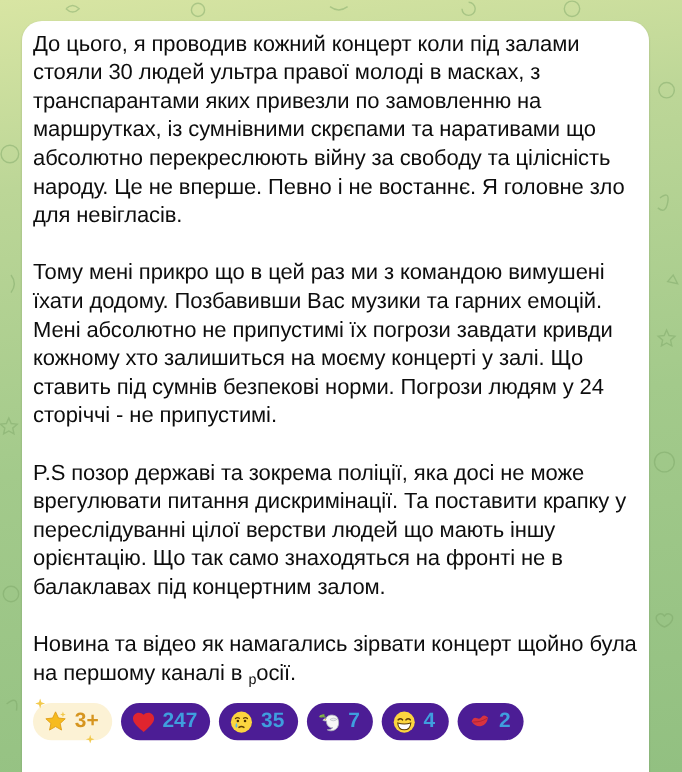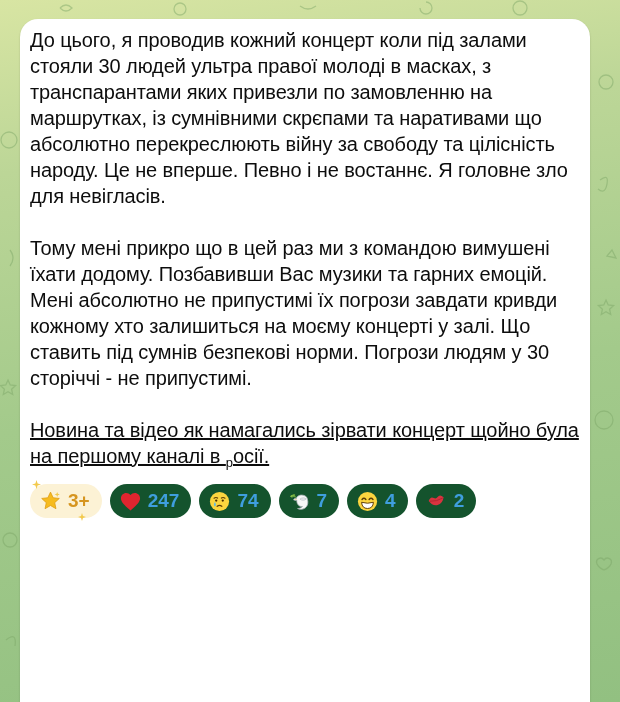--- a/index.html
+++ b/index.html
@@ -15,27 +15,27 @@
     position:absolute;left:20px;top:19px;width:570px;bottom:-26px;
     background:#ffffff;border-radius:18px;
     box-shadow:0 1px 2px rgba(0,0,0,.18);
     padding:8px 10px 12px 10px;box-sizing:border-box;
     color:#0d0d0d;
   }
   .bubble p{
     margin:0 0 26px 0;
     font-size:20px;line-height:26px;letter-spacing:-0.1px;
   }
-  .bubble p.closing{margin-bottom:8px;text-decoration:underline;}
+  .bubble p.closing{margin-bottom:8px;}
   .sub-letter{font-size:13px;vertical-align:-4px;}
   .reactions{display:flex;align-items:center;gap:8px;margin-top:4px;}
   .pill{
     display:inline-flex;align-items:center;gap:6px;
     height:34px;padding:0 12px 0 9px;border-radius:17px;
-    background:#14532d;position:relative;cursor:pointer;
+    background:#4c1d95;position:relative;cursor:pointer;
     border:none;
   }
   .pill .count{font-size:19px;font-weight:600;color:#3f9ede;}
   .pill.gold{background:#fcf2d5;}
   .pill.gold .count{color:#d6951f;}
   .emoji{width:23px;height:23px;display:flex;align-items:center;justify-content:center;}
   .emoji svg{width:23px;height:23px;display:block;}
   .sparkle-a{position:absolute;left:2px;top:-4px;width:9px;height:9px;}
   .sparkle-b{position:absolute;left:48px;bottom:-3px;width:8px;height:8px;}
 </style>
@@ -59,21 +59,22 @@
     <path d="M8 380 l2.2 5 l5.4 .6 l-4 3.6 l1.1 5.3 l-4.7 -2.7 l-4.7 2.7 l1.1 -5.3 l-4 -3.6 l5.4 -.6 z"></path>
     <path d="M606 300 l2.2 5 l5.4 .6 l-4 3.6 l1.1 5.3 l-4.7 -2.7 l-4.7 2.7 l1.1 -5.3 l-4 -3.6 l5.4 -.6 z"></path>
     <path d="M420 8 a6 6 0 1 0 6 -6"></path>
     <path d="M10 250 q6 8 0 16"></path>
   </g>
 </svg>
 
 <div class="bubble">
 
   <p>До цього, я проводив кожний концерт коли під залами стояли 30 людей ультра правої молоді в масках, з транспарантами яких привезли по замовленню на маршрутках, із сумнівними скрєпами та наративами що абсолютно перекреслюють війну за свободу та цілісність народу. Це не вперше. Певно і не востаннє. Я головне зло для невігласів.</p>
-  <p>Тому мені прикро що в цей раз ми з командою вимушені їхати додому. Позбавивши Вас музики та гарних емоцій. Мені абсолютно не припустимі їх погрози завдати кривди кожному хто залишиться на моєму концерті у залі. Що ставить під сумнів безпекові норми. Погрози людям у 30 сторіччі - не припустимі.</p>
+  <p>Тому мені прикро що в цей раз ми з командою вимушені їхати додому. Позбавивши Вас музики та гарних емоцій. Мені абсолютно не припустимі їх погрози завдати кривди кожному хто залишиться на моєму концерті у залі. Що ставить під сумнів безпекові норми. Погрози людям у 24 сторіччі - не припустимі.</p>
+  <p>P.S позор державі та зокрема поліції, яка досі не може врегулювати питання дискримінації. Та поставити крапку у переслідуванні цілої верстви людей що мають іншу орієнтацію. Що так само знаходяться на фронті не в балаклавах під концертним залом.</p>
 
   <p class="closing"><span>Новина та відео як намагались зірвати концерт щойно була на першому каналі в </span><span class="sub-letter">р</span><span>осії.</span><br></p>
 
   <div class="reactions">
 
     <div class="pill gold">
       <svg class="sparkle-a" viewBox="0 0 10 10">
         <path d="M5 0 L6.2 3.8 L10 5 L6.2 6.2 L5 10 L3.8 6.2 L0 5 L3.8 3.8 Z" fill="#f2c94c"></path>
       </svg>
       <span class="emoji">
@@ -102,21 +103,21 @@
         <svg viewBox="0 0 24 24">
           <circle cx="12" cy="12" r="10" fill="#fcd53f"></circle>
           <path d="M6.3 8.6 Q8.2 7.1 10 8.4" stroke="#5c3d07" stroke-width="1.2" fill="none" stroke-linecap="round"></path>
           <path d="M14 8.4 Q15.8 7.1 17.7 8.6" stroke="#5c3d07" stroke-width="1.2" fill="none" stroke-linecap="round"></path>
           <circle cx="8.6" cy="11" r="1.2" fill="#472b00"></circle>
           <circle cx="15.4" cy="11" r="1.2" fill="#472b00"></circle>
           <path d="M9.6 17 Q12 15.2 14.4 17" stroke="#5c3d07" stroke-width="1.3" fill="none" stroke-linecap="round"></path>
           <path d="M7.2 12.6 C6 15 5.9 16.6 7.2 17.3 C8.6 16.6 8.5 15 7.2 12.6 Z" fill="#58b9f0"></path>
         </svg>
       </span>
-      <span class="count">74</span>
+      <span class="count">35</span>
     </div>
 
 
     <div class="pill">
       <span class="emoji">
         <svg viewBox="0 0 24 24">
           <path d="M3.5 7.5 q2.5 -1.5 5 0" stroke="#7cb342" stroke-width="1" fill="none"></path>
           <ellipse cx="3.8" cy="6.2" rx="1.6" ry="0.9" transform="rotate(-30 3.8 6.2)" fill="#8bc34a"></ellipse>
           <ellipse cx="6" cy="5.4" rx="1.6" ry="0.9" transform="rotate(-10 6 5.4)" fill="#7cb342"></ellipse>
           <path d="M19.5 7.5 C16 3.8 9.5 5 8.6 9 C7.6 8.6 6.3 9 5.8 10.3 C7.2 10.8 8 11 9.3 10.8 C8.8 14.5 11.5 17.6 15.2 17.2 C13.5 18.8 12 19.3 10 19.3 C12.8 21 17.5 20.3 19.7 16.8 C21.5 13.9 20.6 9.7 19.5 7.5 Z" fill="#f7f7f7" stroke="#aeb4bb" stroke-width="0.8"></path>

